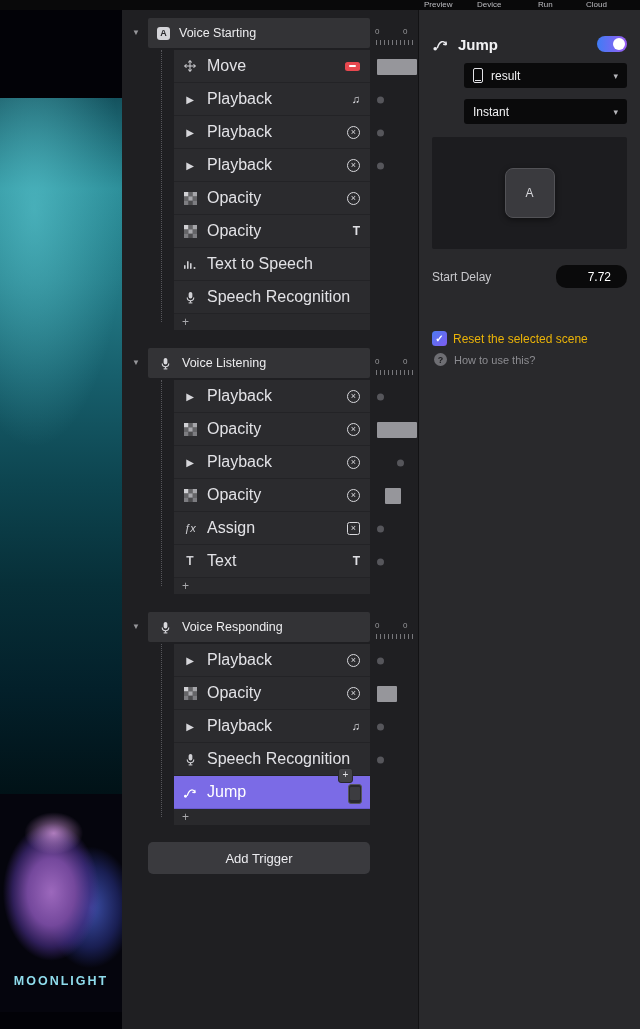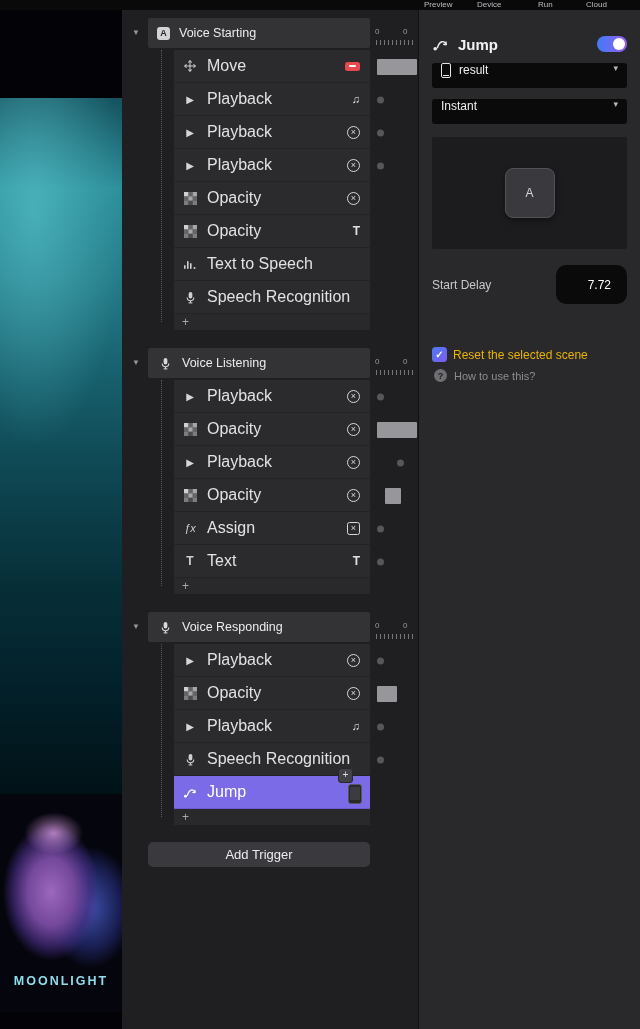--- a/index.html
+++ b/index.html
@@ -72,45 +72,45 @@
              border:1px solid #28282b;border-radius:3px;color:#e0e0e4;font-size:10px;line-height:12px;
              text-align:center;z-index:3;box-sizing:content-box;}
   .device{position:absolute;top:8px;right:8px;width:12px;height:18px;background:#29292c;
           border:1px solid #55555a;border-radius:3px;z-index:3;}
   .device::after{content:"";position:absolute;left:1px;right:1px;top:2px;bottom:3px;background:#3c3c40;border-radius:1px;}
 
   .marker{position:absolute;top:50%;transform:translateY(-50%);display:none;}
   .marker-dot{display:block;width:7px;height:7px;border-radius:50%;background:#56565b;}
   .marker-bar{display:block;height:16px;background:#96969b;border-radius:1px;}
 
-  .add-btn{margin-top:17px;width:222px;height:25px;background:#3a3a3e;border-radius:5px;
+  .add-btn{margin-top:17px;width:222px;height:32px;background:#3a3a3e;border-radius:5px;
            display:flex;align-items:center;justify-content:center;font-size:13px;color:#ececf0;}
 
   
   .insp{position:absolute;left:418px;top:10px;width:222px;height:1019px;box-sizing:border-box;
         background:#29292c;border-left:1px solid#121214;padding:0 13px;}
   .insp-head{margin-top:24px;display:flex;align-items:center;height:20px;}
   .insp-title{font-size:15px;font-weight:600;color:#f2f2f4;margin-left:8px;}
   .toggle{margin-left:auto;width:30px;height:16px;border-radius:8px;background:linear-gradient(90deg,#3f7cf5,#9a5cf2);position:relative;}
   .knob{position:absolute;right:2px;top:2px;width:12px;height:12px;border-radius:50%;background:#fff;}
-  .dd{height:25px;background:#0a0a0b;border-radius:3px;display:flex;align-items:flex-start;padding:0 9px;}
+  .dd{height:25px;background:#0a0a0b;border-radius:3px;display:flex;align-items:center;padding:0 9px;margin-left:32px;}
   .dd-result{margin-top:9px;}
   .dd-label{font-size:12px;color:#f0f0f2;}
   .chev{margin-left:auto;font-size:9px;color:#b8b8bc;}
   .phone{width:8px;height:13px;border:1px solid #e4e4e8;border-radius:2px;position:relative;margin-right:8px;flex:0 0 auto;}
   .phone::after{content:"";position:absolute;left:1px;right:1px;bottom:1px;height:1px;background:#e4e4e8;}
   .sec-label{margin-top:27px;font-size:12px;color:#bdbdc2;}
   .dd-transition{margin-top:11px;}
   .canvas{margin-top:13px;height:112px;background:#1c1c1f;border-radius:2px;display:flex;align-items:center;justify-content:center;}
   .thumb{width:48px;height:48px;background:#3a3a3e;border:1px solid #525256;border-radius:8px;
          display:flex;align-items:center;justify-content:center;font-size:12px;color:#d6d6da;
          box-shadow:0 2px 6px rgba(0,0,0,.45);}
   .delay-row{margin-top:16px;display:flex;align-items:center;justify-content:space-between;}
   .delay-label{font-size:12px;color:#c8c8cc;text-align:center;}
-  .delay-field{width:71px;height:39px;background:#0a0a0b;border-radius:10px;display:flex;align-items:center;
+  .delay-field{width:71px;height:23px;background:#0a0a0b;border-radius:10px;display:flex;align-items:center;
                justify-content:flex-end;padding-right:16px;box-sizing:border-box;font-size:12px;color:#fff;}
   .check-row{margin-top:43px;display:flex;align-items:center;}
   .cbx{width:15px;height:15px;border-radius:3.5px;background:linear-gradient(135deg,#4d7bf2,#7e5cf0);
        display:flex;align-items:center;justify-content:center;font-size:10px;color:#fff;font-weight:bold;flex:0 0 auto;}
   .check-label{margin-left:6px;font-size:12px;color:#eab308;}
   .help-row{margin-top:7px;display:flex;align-items:center;padding-left:2px;}
   .help-ic{width:13px;height:13px;border-radius:50%;background:#6e6e73;color:#202023;font-size:9px;font-weight:bold;
            display:flex;align-items:center;justify-content:center;flex:0 0 auto;}
   .help-label{margin-left:7px;font-size:11px;color:#8c8c91;}
   svg{display:block;}

